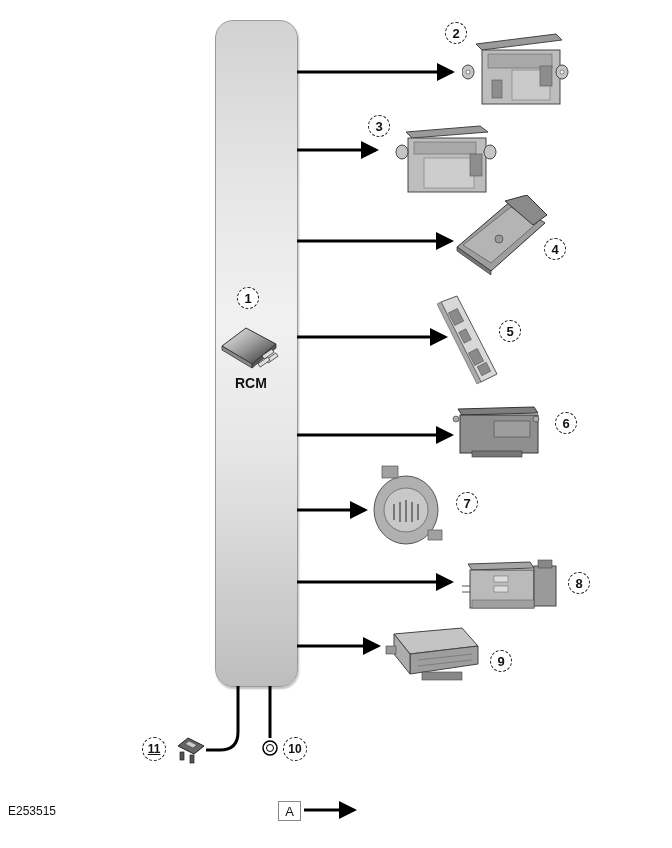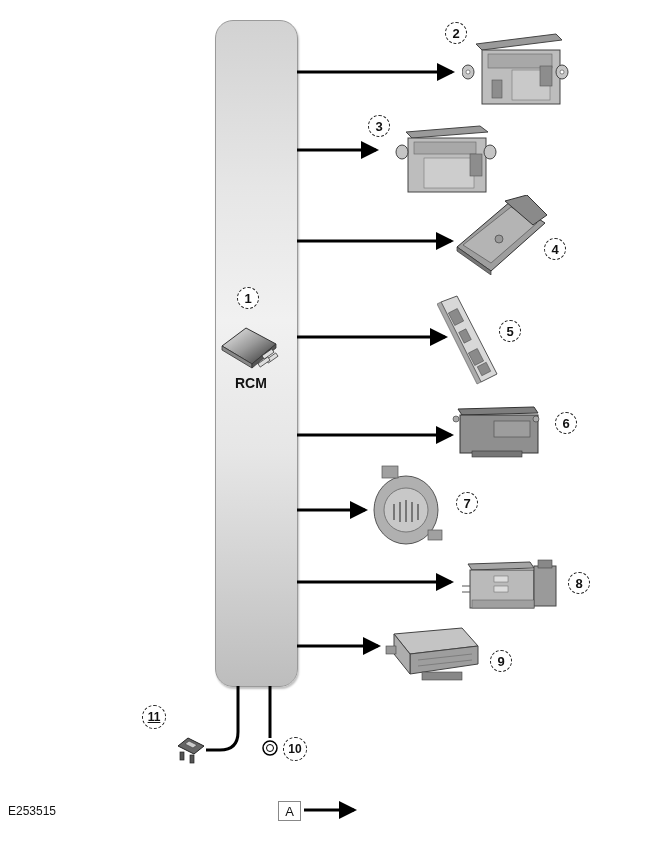--- a/index.html
+++ b/index.html
@@ -173,17 +173,17 @@
   <rect x="4" y="22" width="10" height="8" fill="#999" stroke="#444" stroke-width="0.6"></rect>
   <g stroke="#666" stroke-width="0.6">
     <line x1="36" y1="36" x2="90" y2="30"></line>
       <line x1="36" y1="42" x2="90" y2="36"></line>
   </g>
   <rect x="40" y="48" width="40" height="8" fill="#888" stroke="#444" stroke-width="0.6"></rect>
 </svg>
 <div class="callout" style="left:490px;top:650px;">9</div>
 
 <div class="callout wide" style="left:283px;top:737px;text-align:center;">10</div>
-<div class="callout wide" style="left:142px;top:705px;text-decoration:underline;">11</div>
+<div class="callout wide" style="left:142px;top:737px;text-decoration:underline;">11</div>
 
 <div class="ref-box">A</div>
 
 <div class="fig-id">E253515</div>
 
 </body></html>

